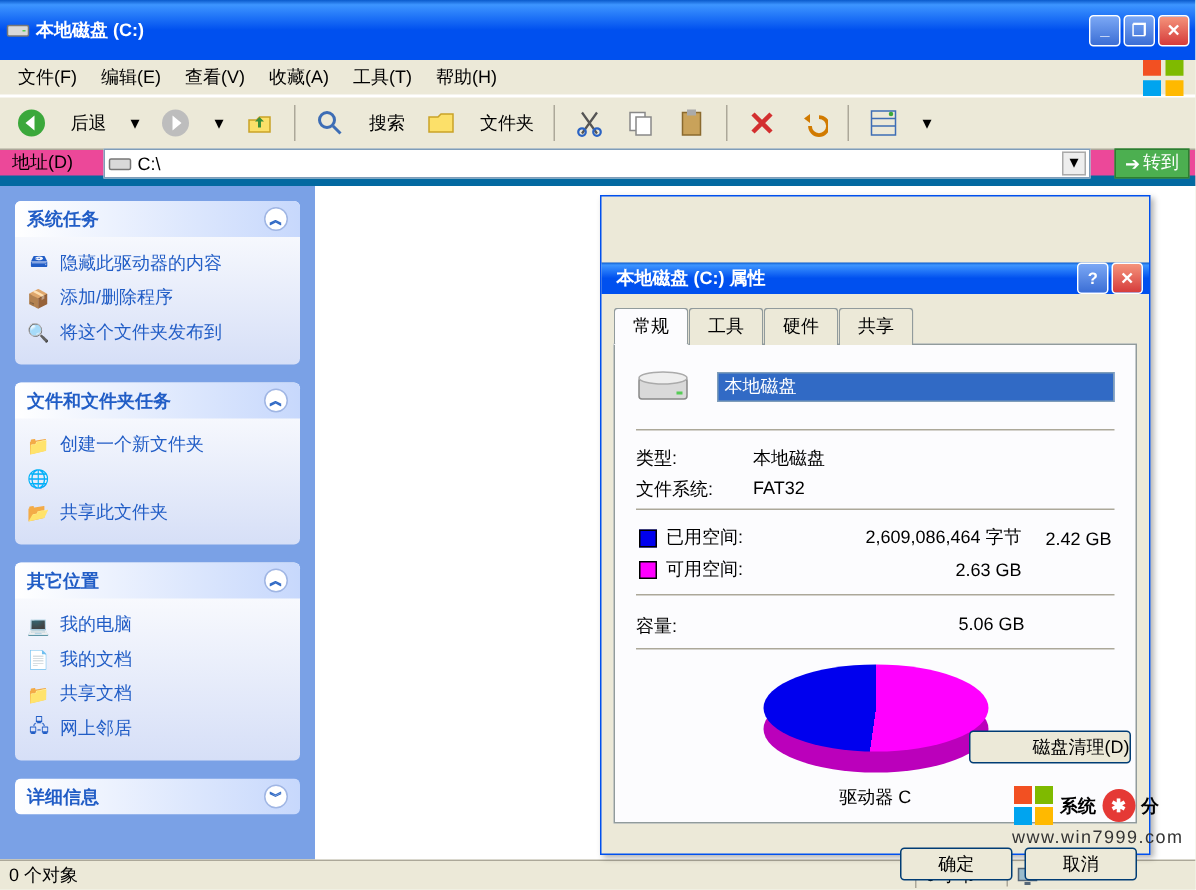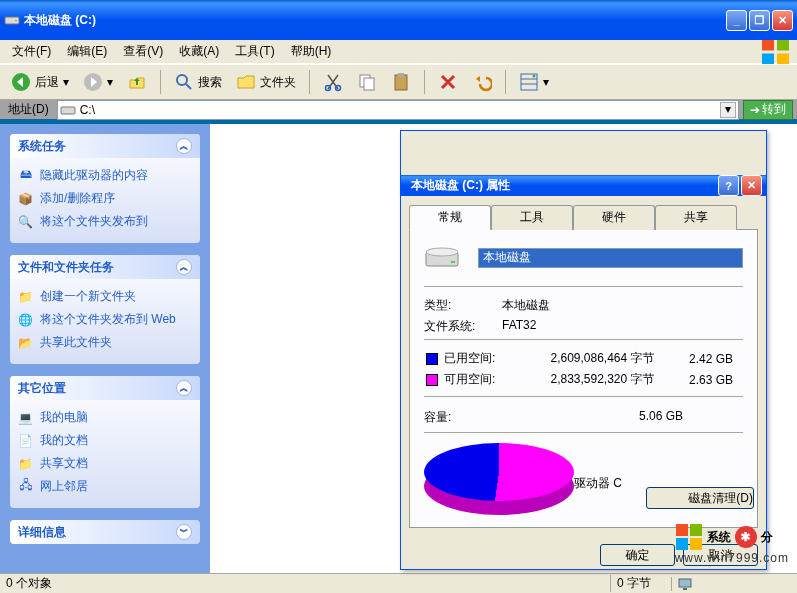--- a/index.html
+++ b/index.html
@@ -11,25 +11,25 @@
 .titlebar .icon { width: 16px; height: 16px; margin-right: 4px; display: inline-flex; align-items: center; justify-content: center; }
 .titlebar .title { flex: 1; font-weight: bold; }
 .win-btn { width: 21px; height: 21px; margin-left: 2px; border: 1px solid #fff; border-radius: 3px; display: flex; align-items: center; justify-content: center; background: linear-gradient(to bottom, #7ba8f5, #3b6ed5); color: #fff; font-weight: bold; font-size: 11px; }
 .win-btn.close { background: linear-gradient(to bottom, #f5947b, #d53b3b); }
 
 .menubar { height: 24px; background: #ece9d8; display: flex; align-items: center; padding: 0 4px; border-bottom: 1px solid #fff; position: relative; }
 .menubar .menu { padding: 2px 8px; cursor: default; }
 .menubar .winlogo { position: absolute; right: 2px; top: 0; width: 36px; height: 24px; display: flex; align-items: center; justify-content: center; }
 
 .toolbar { height: 36px; background: #ece9d8; display: flex; align-items: center; padding: 0 6px; border-top: 1px solid #fff; border-bottom: 1px solid #aca899; gap: 4px; }
-.toolbar .tbtn { height: 28px; display: flex; align-items: center; padding: 0 4px; gap: 4px; border: 1px solid transparent; }
+.toolbar .tbtn { height: 28px; display: flex; align-items: center; padding: 0 4px; gap: 16px; border: 1px solid transparent; }
 .toolbar .sep { width: 1px; height: 24px; background: #aca899; margin: 0 4px; }
 .tbtn svg, .tbtn .ic { width: 20px; height: 20px; }
 
-.addressbar { height: 24px; background: #a3a3a3; display: flex; align-items: center; padding: 0 4px; border-bottom: 5px solid #0369a1; gap: 4px; }
+.addressbar { height: 24px; background: #ec4899; display: flex; align-items: center; padding: 0 4px; border-bottom: 7px solid #0369a1; gap: 16px; }
 .addressbar .lbl { padding: 0 4px; }
 .addressbar .combo { flex: 1; height: 20px; background: #fff; border: 1px solid #7f9db9; display: flex; align-items: center; padding: 0 2px; }
 .addressbar .combo .drop { width: 16px; height: 16px; background: #eee; border: 1px solid #aaa; text-align: center; line-height: 12px; }
 .addressbar .go { height: 20px; padding: 0 6px; display: flex; align-items: center; background: #4caf50; color: #fff; gap: 2px; border: 1px solid #2e7d32; }
 
 .content { flex: 1; display: flex; background: #ffffff; overflow: hidden; }
 .sidebar { width: 210px; background: #7aa1e6; padding: 10px; overflow-y: auto; }
 .panel { background: linear-gradient(to bottom, #fff, #d6dff7); border-radius: 4px; margin-bottom: 12px; overflow: hidden; }
 .panel-head { height: 24px; background: linear-gradient(to right, #fff, #c7d8fc); display: flex; align-items: center; padding: 0 8px; color: #215dc6; font-weight: bold; }
 .panel-head .chev { margin-left: auto; width: 16px; height: 16px; border-radius: 50%; border: 1px solid #a0b6e4; display: flex; align-items: center; justify-content: center; color: #316ac5; background: #fff; font-size: 9px; }
@@ -37,41 +37,41 @@
 .task { display: flex; align-items: center; gap: 6px; padding: 3px 0; color: #215dc6; cursor: pointer; }
 .task .ic { width: 16px; height: 16px; display: inline-flex; align-items: center; justify-content: center; }
 
 .main { flex: 1; background: #fff; position: relative; }
 
 
 .dialog { position: absolute; left: 400px; top: 130px; width: 367px; height: 440px; background: #ece9d8; border: 1px solid #0050ef; display: flex; flex-direction: column; box-shadow: 2px 2px 4px rgba(0,0,0,.3); }
 .dialog .titlebar { height: 26px; margin-top: 44px; }
 .dialog .body { flex: 1; padding: 8px; display: flex; flex-direction: column; }
 .tabstrip { display: flex; position: relative; top: 1px; z-index: 2; }
-.tab { padding: 3px 28px; background: #ece9d8; border: 1px solid #919b9c; border-bottom: none; margin-right: 0; border-radius: 3px 3px 0 0; text-align: center; }
+.tab { padding: 3px 12px; background: #ece9d8; border: 1px solid #919b9c; border-bottom: none; margin-right: 0; border-radius: 3px 3px 0 0; text-align: center; }
 .tab.active { background: #fcfcfe; border-bottom: 1px solid #fcfcfe; }
 .tabpage { flex: 1; background: #fcfcfe; border: 1px solid #919b9c; padding: 14px 14px 8px; }
 .prop-top { display: flex; align-items: center; margin-bottom: 14px; }
 .drive-icon { width: 36px; height: 28px; margin-right: 18px; }
 .name-input { flex: 1; height: 20px; border: 1px solid #7f9db9; background: #fff; padding: 0 4px; color: #0a246a; }
 .name-input.selected { background: #316ac5; color: #fff; }
 hr.sep { border: none; border-top: 1px solid #aca899; margin: 4px 0 10px; }
 
 .kv { display: flex; margin-bottom: 4px; }
 .kv .k { width: 78px; }
 .space-grid { display: grid; grid-template-columns: 18px 80px 1fr 60px; row-gap: 4px; align-items: center; margin: 8px 2px; }
 .sq { width: 12px; height: 12px; border: 1px solid #000; }
 .sq.used { background: #0000ee; }
 .sq.free { background: #ff00ff; }
-.space-grid .r { text-align: center; }
+.space-grid .r { text-align: right; }
 
 .total-row { display: grid; grid-template-columns: 98px 1fr 60px; padding: 2px 0; }
 .total-row .r { text-align: right; }
 
-.pie-wrap { display: flex; flex-direction: row; align-items: center; margin-top: 6px; position: relative; }
+.pie-wrap { display: flex; flex-direction: column; align-items: center; margin-top: 6px; position: relative; }
 .pie3d { width: 150px; height: 76px; position: relative; }
 .pie3d .side { position: absolute; left: 0; top: 14px; width: 150px; height: 58px; background: #bb00bb; border-radius: 50% / 50%; }
 .pie3d .top { position: absolute; left: 0; top: 0; width: 150px; height: 58px; border-radius: 50% / 50%; background: conic-gradient(#ff00ff 0 188deg, #0000ee 188deg 360deg); transform: scaleY(1); }
 .drive-lbl { margin-top: 4px; }
 .cleanup { position: absolute; right: 12px; bottom: 60px; padding-left: 41px; }
 
 .dbtns { display: flex; justify-content: flex-end; gap: 8px; padding: 8px; }
 .xpbtn { min-width: 75px; height: 22px; background: #ece9d8; border: 1px solid #003c74; border-radius: 3px; }
 
 .statusbar { height: 20px; background: #ece9d8; border-top: 1px solid #aca899; display: flex; align-items: center; padding: 0 6px; gap: 20px; }
@@ -243,21 +243,20 @@
           <span>文件和文件夹任务</span>
           <span class="chev">︽</span>
         </div>
         <div class="panel-body">
           <div class="task">
               <span class="ic">📁</span>
               <span>创建一个新文件夹</span>
             </div>
           <div class="task">
               <span class="ic">🌐</span>
-              <span>将这个文件夹发布到 Web</span>
             </div>
           <div class="task">
               <span class="ic">📂</span>
               <span>共享此文件夹</span>
             </div>
         </div>
       </div>
 
       <div class="panel">
         <div class="panel-head">
@@ -341,21 +340,20 @@
           <span>FAT32</span>
         </div>
       <hr class="sep">
       <div class="space-grid">
         <span class="sq used"></span>
         <span>已用空间:</span>
         <span class="r">2,609,086,464 字节</span>
         <span class="r">2.42 GB</span>
         <span class="sq free"></span>
         <span>可用空间:</span>
-        <span class="r">2,833,592,320 字节</span>
         <span class="r">2.63 GB</span>
       </div>
       <hr class="sep">
       <div class="total-row">
         <span>容量:</span>
         <span class="r">5.06 GB</span>
       </div>
       <hr class="sep">
       <div class="pie-wrap">
         <div class="pie3d">

